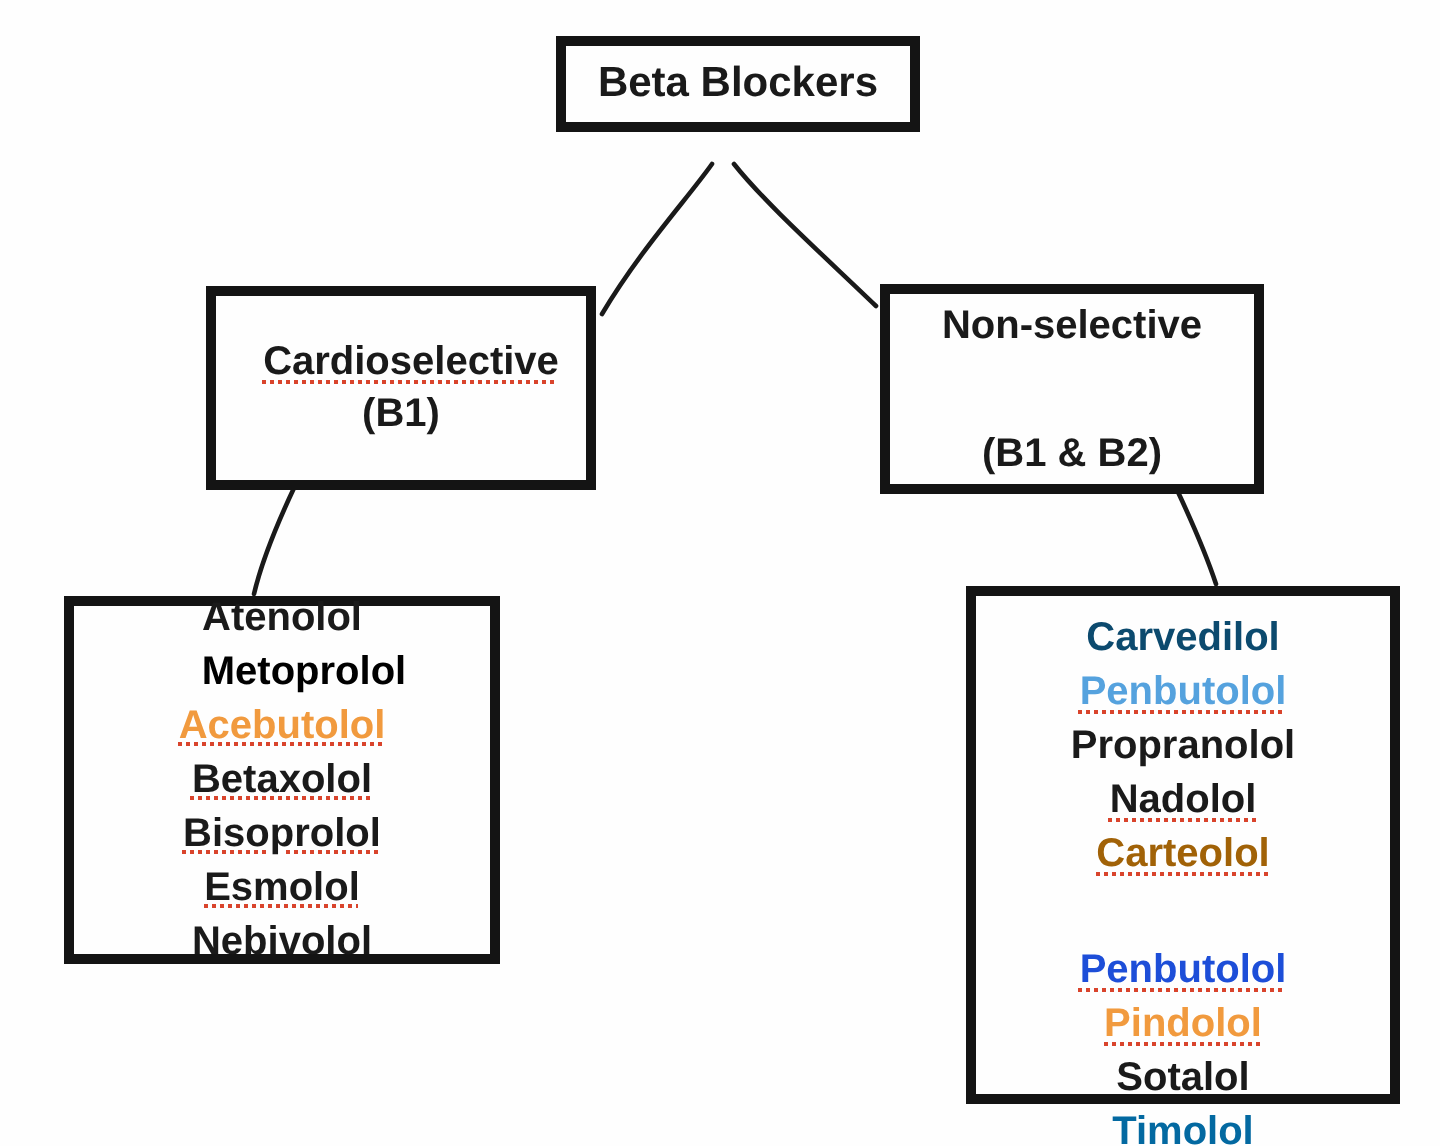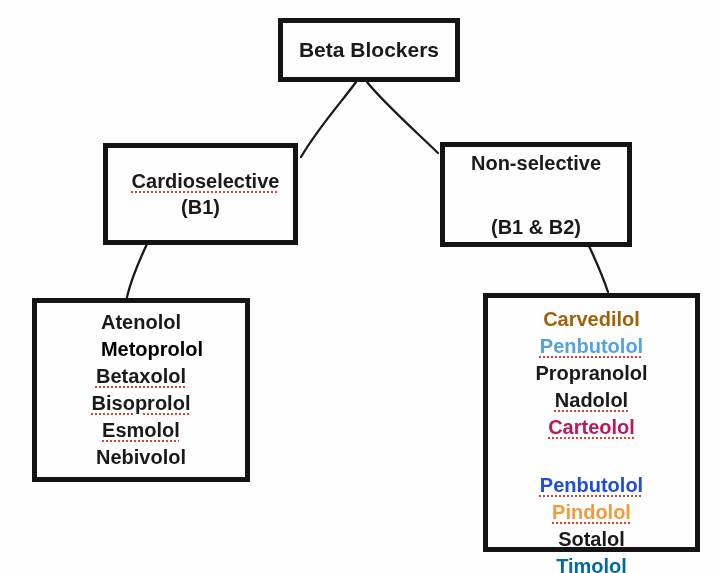--- a/index.html
+++ b/index.html
@@ -28,21 +28,21 @@
     display: flex;
     flex-direction: column;
     align-items: center;
     justify-content: center;
     text-align: center;
     color: #1a1a1a;
     font-weight: 700;
   }
   #root-box {
     left: 278px; top: 18px;
-    width: 182px; height: 64px;
+    width: 182px; height: 48px;
     font-size: 21px;
   }
   #branch-left-box {
     left: 103px; top: 143px;
     width: 195px; height: 102px;
     font-size: 20px;
     line-height: 26px;
   }
   #branch-right-box {
     left: 440px; top: 142px;
@@ -94,31 +94,32 @@
   </div>
 
   <div id="branch-right-box" class="node">
     <span id="branch-right-line1">Non-selective</span>
     <span>(B1 &amp; B2)</span>
   </div>
 
   <div id="leaf-left-box" class="node">
       <div class="drug-row" style="color: rgb(26, 26, 26);">Atenolol</div>
       <div class="drug-row" style="color: #000000; margin-left: 22px;">Metoprolol</div>
+      <div class="drug-row squiggle" style="color: rgb(241, 154, 62); text-decoration-color: rgb(217, 68, 44);">Acebutolol</div>
       <div class="drug-row squiggle" style="color: rgb(26, 26, 26); text-decoration-color: rgb(217, 68, 44);">Betaxolol</div>
       <div class="drug-row squiggle" style="color: rgb(26, 26, 26); text-decoration-color: rgb(217, 68, 44);">Bisoprolol</div>
       <div class="drug-row squiggle" style="color: rgb(26, 26, 26); text-decoration-color: rgb(217, 68, 44);">Esmolol</div>
       <div class="drug-row" style="color: rgb(26, 26, 26);">Nebivolol</div>
     </div>
 
   <div id="leaf-right-box" class="node">
-      <div class="drug-row" style="color: #a16207; margin-top: 41px;">Carvedilol</div>
+      <div class="drug-row" style="color: #0c4a6e; margin-top: 41px;">Carvedilol</div>
       <div class="drug-row squiggle" style="color: rgb(85, 162, 222); text-decoration-color: rgb(217, 68, 44);">Penbutolol</div>
       <div class="drug-row" style="color: rgb(26, 26, 26);">Propranolol</div>
       <div class="drug-row squiggle" style="color: rgb(26, 26, 26); text-decoration-color: rgb(217, 68, 44);">Nadolol</div>
-      <div class="drug-row squiggle" style="color: #be185d; text-decoration-color: rgb(217, 68, 44);">Carteolol</div>
+      <div class="drug-row squiggle" style="color: #a16207; text-decoration-color: rgb(217, 68, 44);">Carteolol</div>
       <div class="drug-row squiggle" style="color: #1d4ed8; text-decoration-color: rgb(217, 68, 44); margin-top: 31px;">Penbutolol</div>
       <div class="drug-row squiggle" style="color: rgb(241, 154, 62); text-decoration-color: rgb(217, 68, 44);">Pindolol</div>
       <div class="drug-row" style="color: rgb(26, 26, 26);">Sotalol</div>
       <div class="drug-row" style="color: #0369a1;">Timolol</div>
     </div>
 
 </div>
 
 </body></html>

